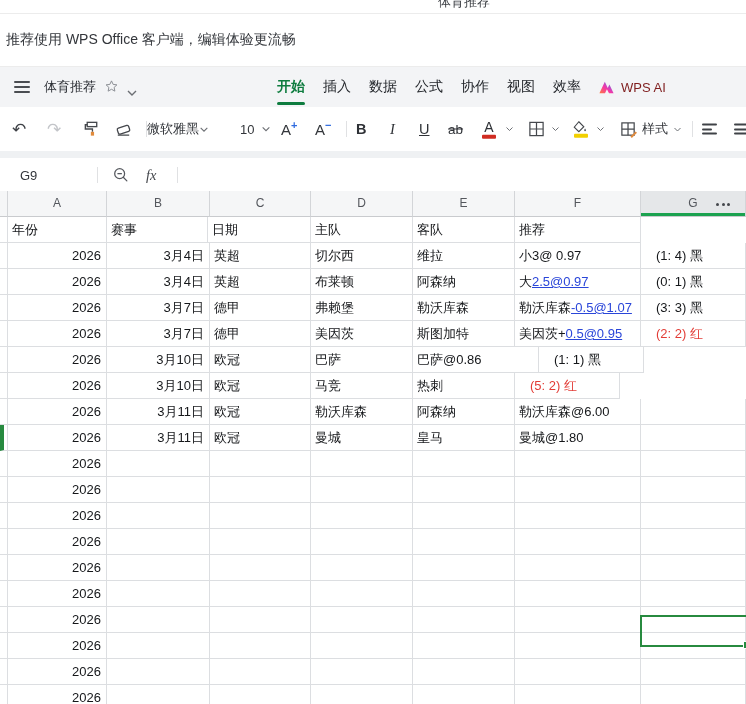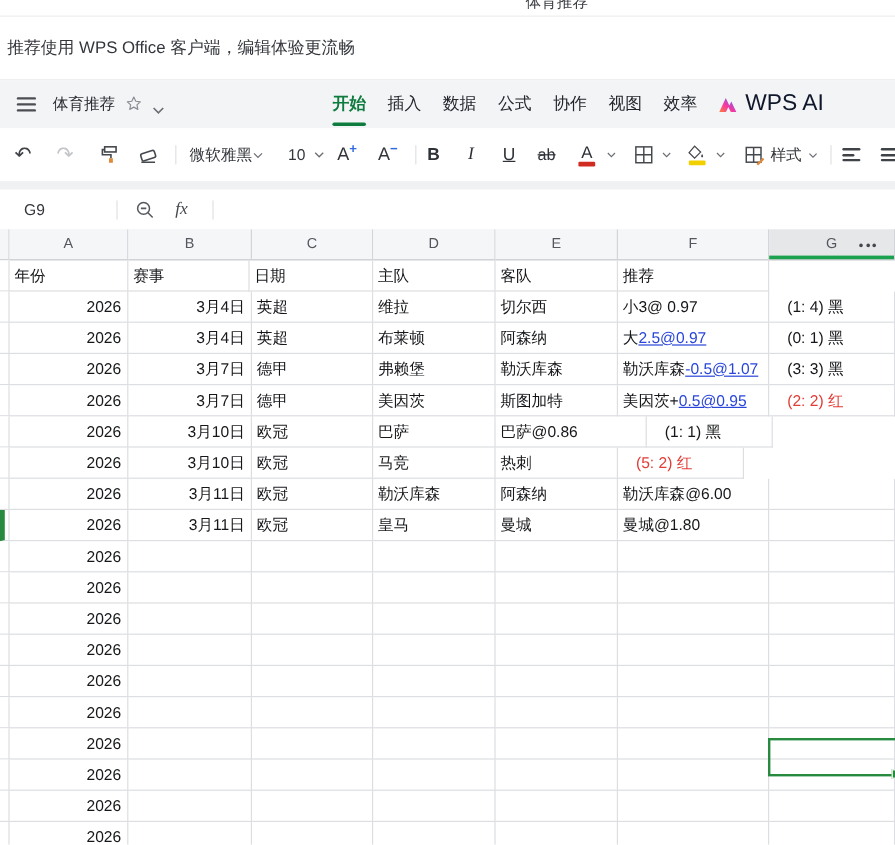--- a/index.html
+++ b/index.html
@@ -28,21 +28,21 @@
   #menubar .burger{position:absolute;left:14px;top:14px;width:16px;}
   #menubar .burger i{display:block;height:1.6px;background:#4a4d52;margin-bottom:3.4px;border-radius:1px;}
   #menubar .doc{position:absolute;left:44px;top:50%;transform:translateY(-50%);font-size:13px;color:#2a2d33;}
   #menubar .staricon{position:absolute;left:104px;top:12px;}
   #menubar .chev1{position:absolute;left:126px;top:16px;}
   #menu-tabs{position:absolute;left:277px;top:0;height:40px;display:flex;align-items:center;gap:18px;}
   .tab{font-size:14px;color:#23262b;cursor:pointer;position:relative;white-space:nowrap;}
   .tab.active{color:#0e7c3f;font-weight:bold;}
   .tab.active:after{content:"";position:absolute;left:0;right:0;bottom:-9px;height:3px;border-radius:2px;background:#0e7c3f;}
   #wpsai{position:absolute;left:598px;top:0;height:40px;display:flex;align-items:center;gap:6px;cursor:pointer;}
-  #wpsai .lbl{font-size:19px;color:#0f172a;}
+  #wpsai .lbl{font-size:13px;color:#7f1d1d;}
 
   
   #toolbar{left:0;top:107px;width:746px;height:44px;background:#fff;}
   .tbtn{position:absolute;top:50%;transform:translateY(-50%);display:flex;align-items:center;cursor:pointer;color:#3f4247;}
   .glyph{font-size:17px;color:#3f4247;line-height:1;}
   .glyph.dis{color:#c3c5c9;}
   .fontname{font-size:13px;color:#33363b;width:52px;}
   .sizetxt{font-size:13px;color:#33363b;}
   .azA{font-size:15px;color:#33363b;}
   .azSign{font-size:11px;color:#2f6bdf;position:relative;top:-5px;left:0px;font-weight:bold;}
@@ -155,21 +155,21 @@
       </svg>
   </span>
   <span class="tbtn" style="left:114px;">
     <svg width="19" height="19" viewBox="0 0 20 20">
         <rect x="3.5" y="7.5" width="12.5" height="6.5" rx="1.6" transform="rotate(-18 10 10)" fill="#fff" stroke="#45484d" stroke-width="1.4"></rect>
         <path d="M4 16.5 H16" stroke="#45484d" stroke-width="1.4"></path>
       </svg>
   </span>
   <span class="vdiv" style="left:146px;"></span>
 
-  <span class="tbtn" style="left:158px;">
+  <span class="tbtn" style="left:147px;">
     <span class="fontname">微软雅黑</span>
     <svg width="10" height="7" viewBox="0 0 12 8">
         <path d="M2 2 L6 6 L10 2" fill="none" stroke="#6b6e73" stroke-width="1.3"></path>
       </svg>
   </span>
   <span class="tbtn" style="left:240px;gap:7px;">
     <span class="sizetxt">10</span>
     <svg width="10" height="7" viewBox="0 0 12 8">
         <path d="M2 2 L6 6 L10 2" fill="none" stroke="#6b6e73" stroke-width="1.3"></path>
       </svg>
@@ -289,22 +289,22 @@
         <div class="cell al-l" style="width: 103px;">日期</div>
         <div class="cell al-l" style="width: 102px;">主队</div>
         <div class="cell al-l" style="width: 102px;">客队</div>
         <div class="cell al-l" style="width: 126px;">推荐</div>
       </div>
       <div class="grow">
         <div class="strip"></div>
         <div class="cell al-r" style="width: 99px;">2026</div>
         <div class="cell al-r" style="width: 103px;">3月4日</div>
         <div class="cell al-l" style="width: 101px;">英超</div>
+        <div class="cell al-l" style="width: 102px;">切尔西</div>
         <div class="cell al-l" style="width: 102px;">维拉</div>
-        <div class="cell al-l" style="width: 102px;">切尔西</div>
         <div class="cell al-l" style="width: 126px;"><span>小3@ 0.97</span></div>
         <div class="cell al-res" style="width: 105px;">(1: 4) 黑</div>
       </div>
       <div class="grow">
         <div class="strip"></div>
         <div class="cell al-r" style="width: 99px;">2026</div>
         <div class="cell al-r" style="width: 103px;">3月4日</div>
         <div class="cell al-l" style="width: 101px;">英超</div>
         <div class="cell al-l" style="width: 102px;">布莱顿</div>
         <div class="cell al-l" style="width: 102px;">阿森纳</div>
@@ -357,22 +357,22 @@
         <div class="cell al-l" style="width: 102px;">勒沃库森</div>
         <div class="cell al-l" style="width: 102px;">阿森纳</div>
         <div class="cell al-l" style="width: 126px;"><span>勒沃库森@6.00</span></div>
         <div class="cell al-res" style="width: 105px;"></div>
       </div>
       <div class="grow">
         <div class="strip selrow"></div>
         <div class="cell al-r" style="width: 99px;">2026</div>
         <div class="cell al-r" style="width: 103px;">3月11日</div>
         <div class="cell al-l" style="width: 101px;">欧冠</div>
+        <div class="cell al-l" style="width: 102px;">曼城</div>
         <div class="cell al-l" style="width: 102px;">皇马</div>
-        <div class="cell al-l" style="width: 102px;">曼城</div>
         <div class="cell al-l" style="width: 126px;"><span>曼城@1.80</span></div>
         <div class="cell al-res" style="width: 105px;"></div>
       </div>
       <div class="grow">
         <div class="strip"></div>
         <div class="cell al-r" style="width: 99px;">2026</div>
         <div class="cell al-r" style="width: 103px;"></div>
         <div class="cell al-l" style="width: 101px;"></div>
         <div class="cell al-l" style="width: 102px;"></div>
         <div class="cell al-l" style="width: 102px;"></div>

